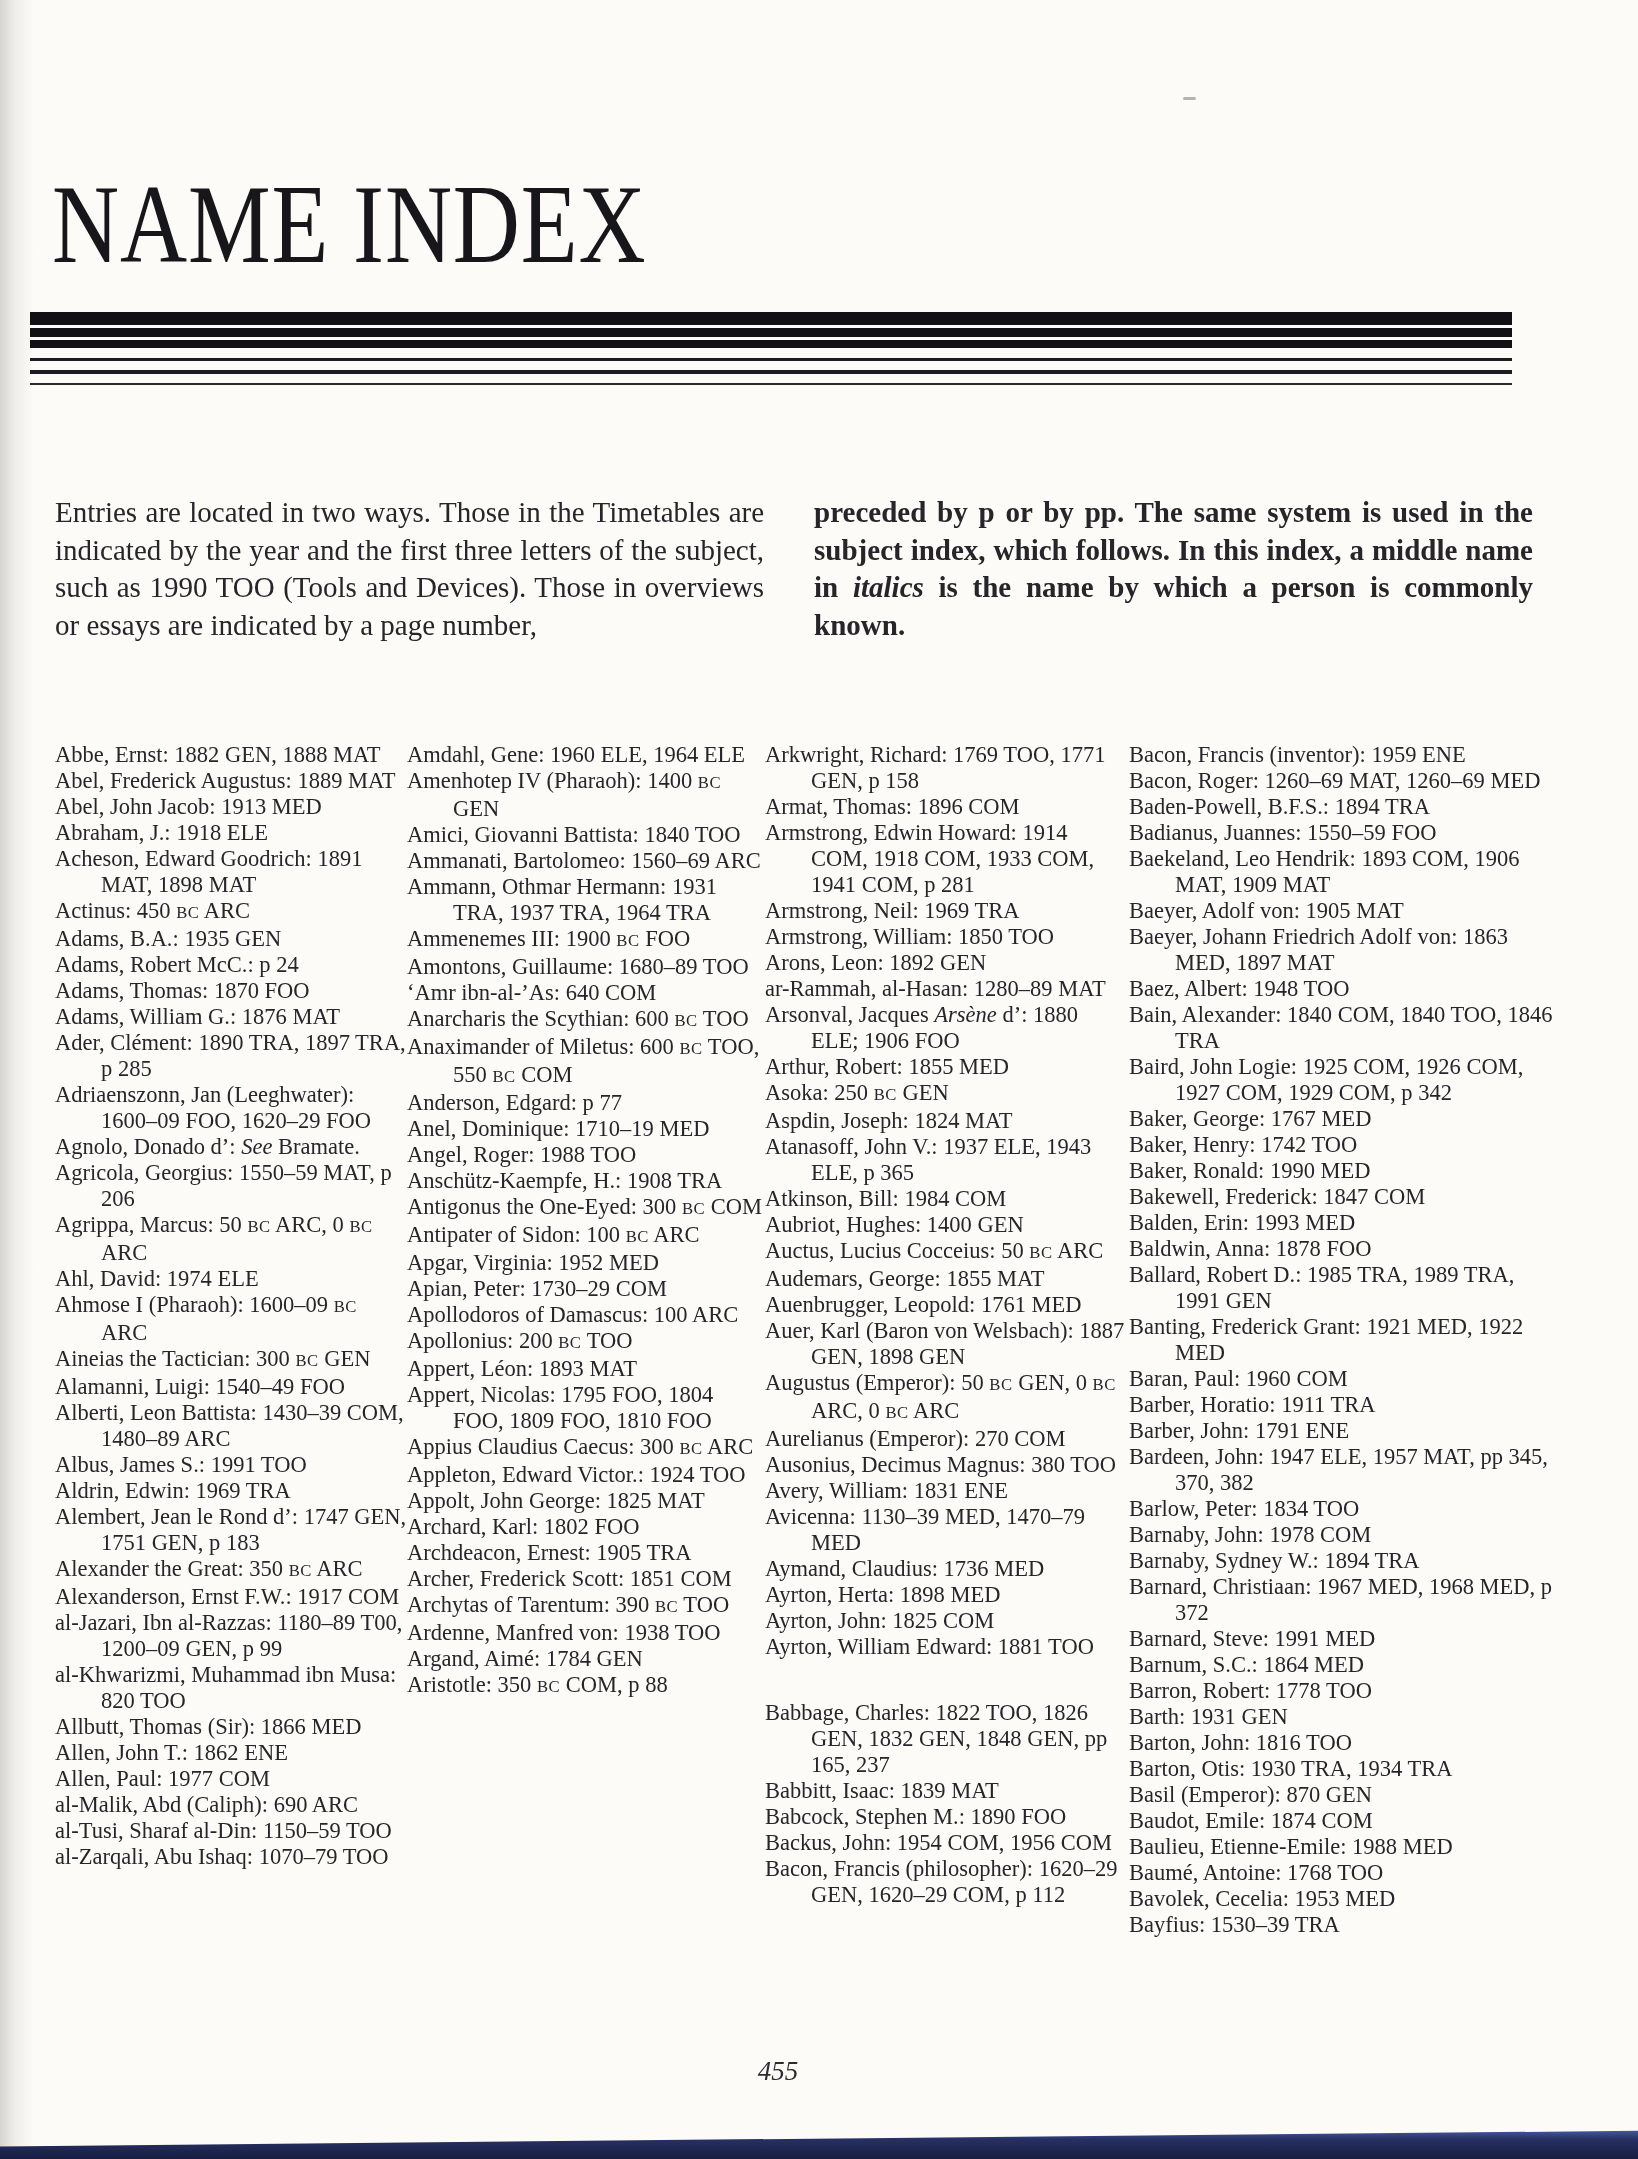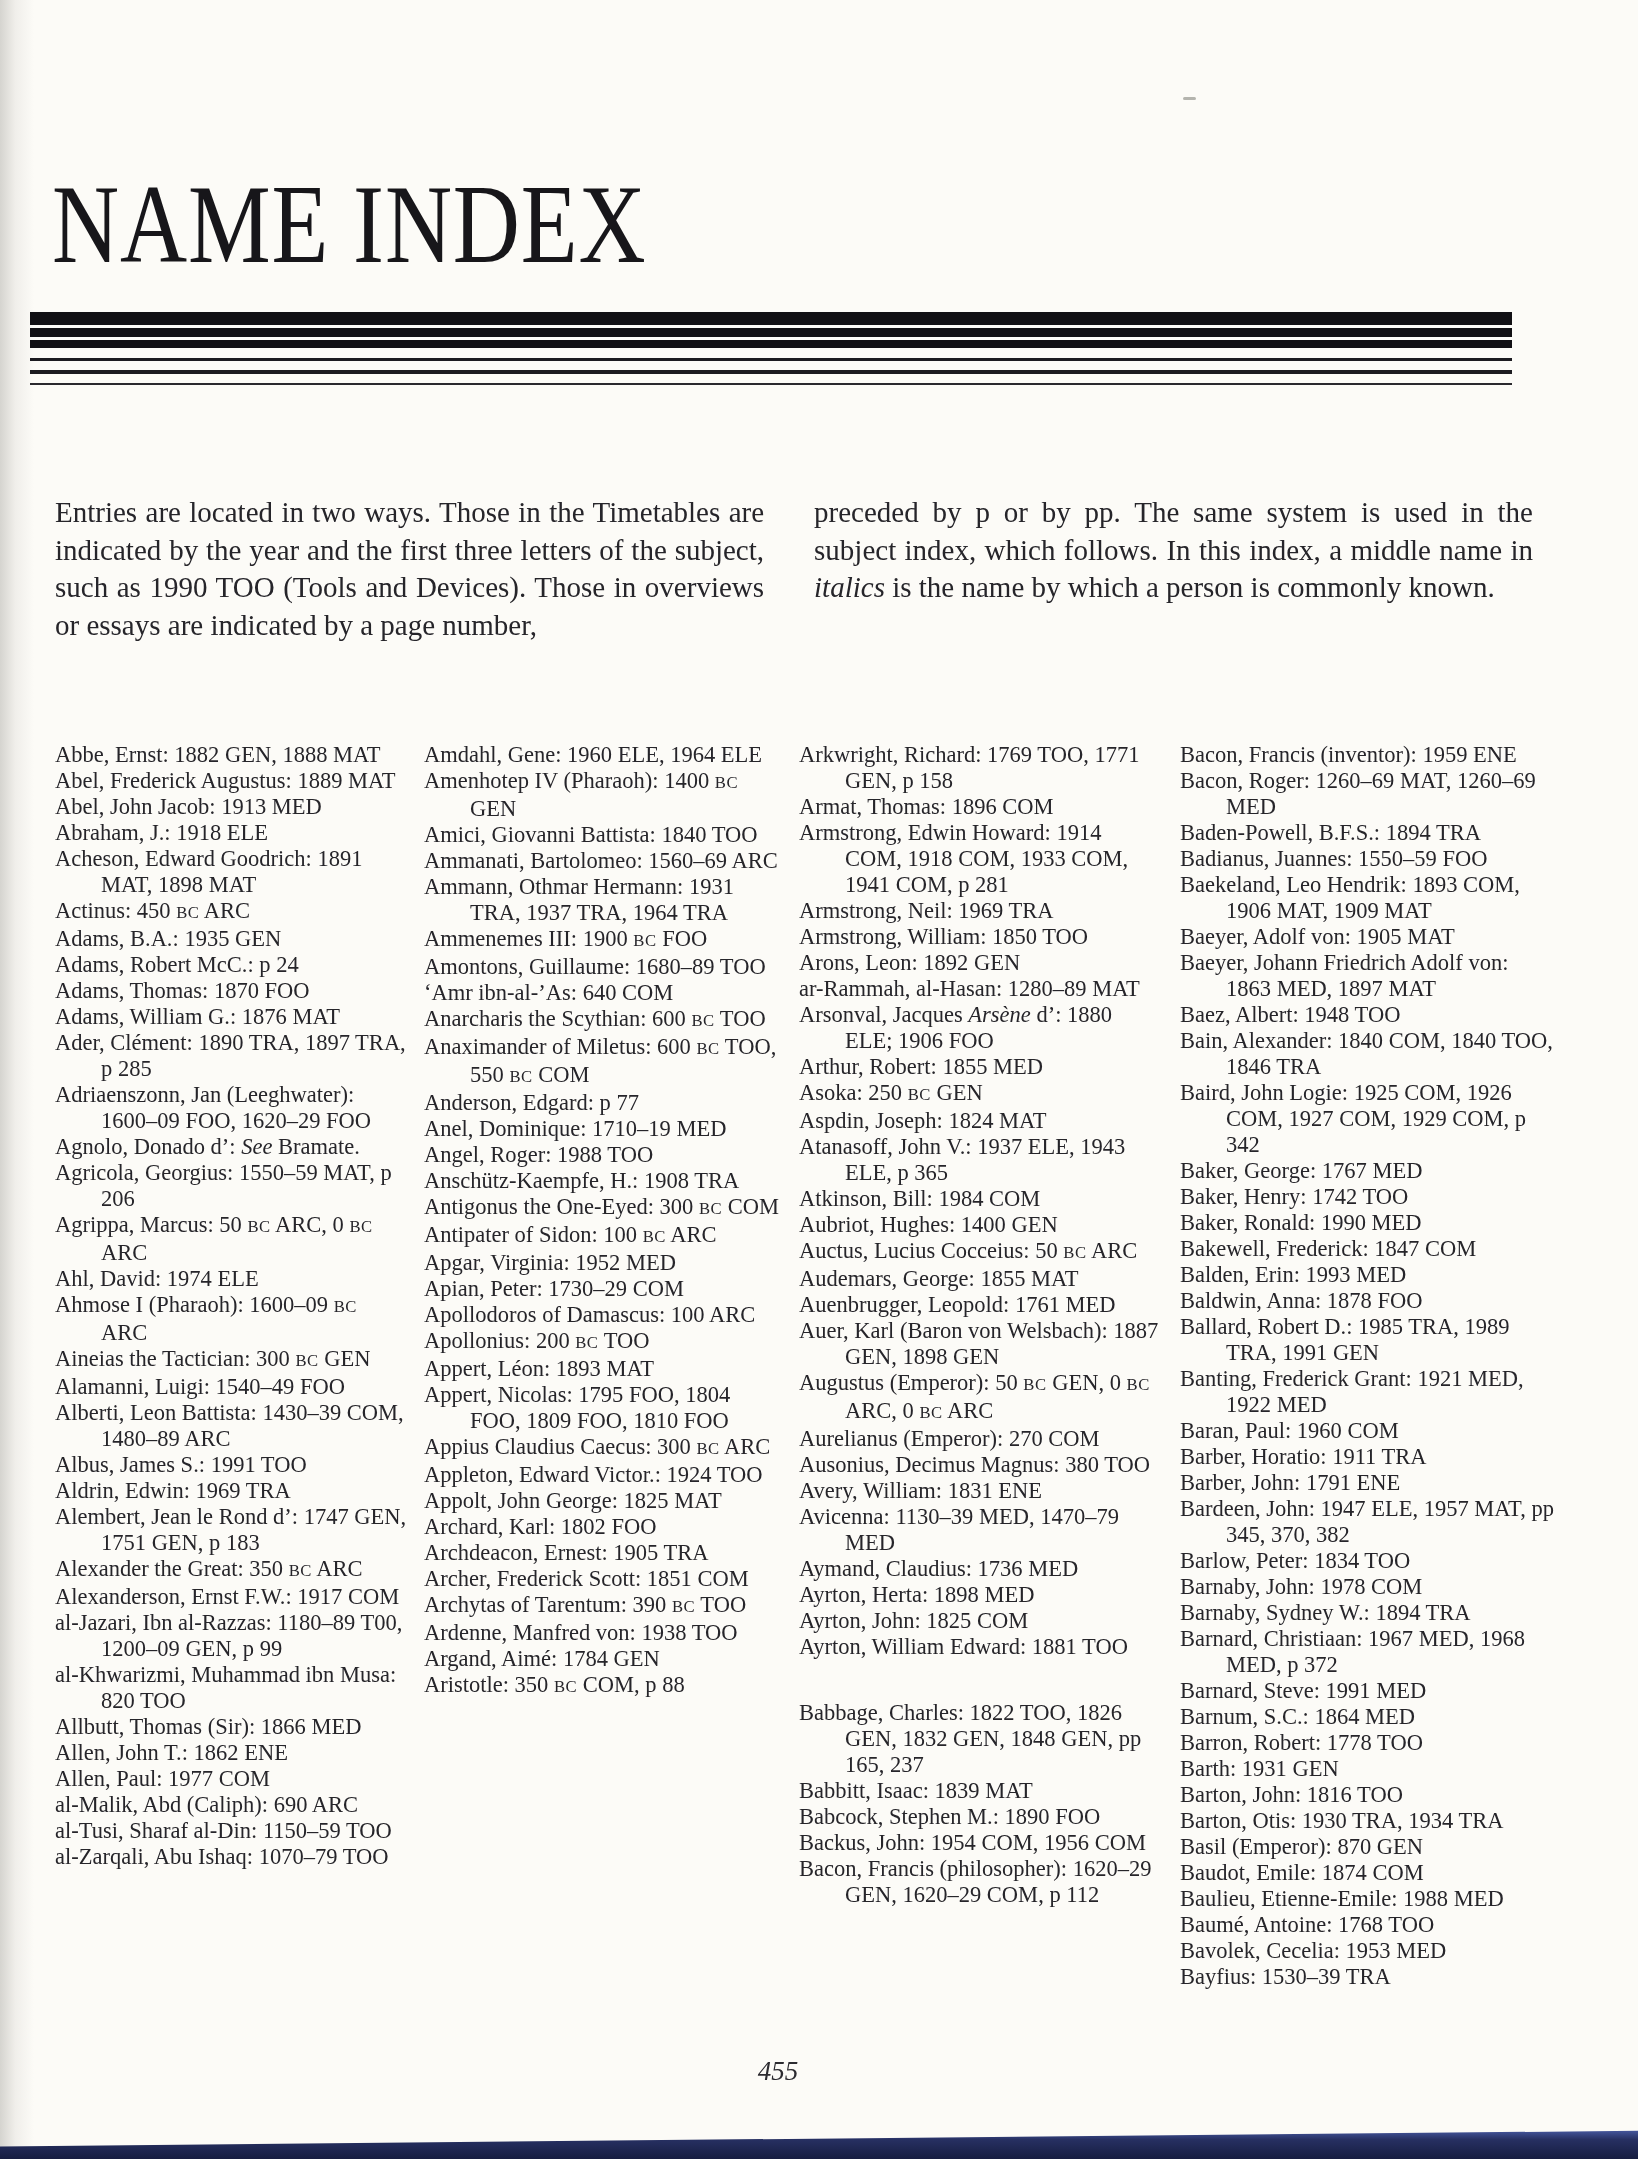--- a/index.html
+++ b/index.html
@@ -34,25 +34,25 @@
   .rules .t3 { height:2px;  background:#2a292e; }
   .intro {
     position:absolute; left:55px; top:494px; width:1478px;
     display:flex; gap:50px;
   }
   .intro p {
     margin:0; font-size:29px; line-height:37.5px; text-align:justify;
     color:#26252a;
   }
   .intro .ileft  { width:718px; }
-  .intro .iright { width:728px; }
+  .intro .iright { width:728px;font-weight:bold; }
   .index {
     position:absolute; left:55px; top:742px; width:1500px;
     display:grid; grid-template-columns:352px 358px 364px 1fr;
-    column-gap:17px; align-items:start;
+    align-items:start;
   }
   .entry {
     margin:0; font-size:22.5px; line-height:26px;
     padding-left:46px; text-indent:-46px; color:#26252a;
   }
   .entry-gap { height:40px; }
   .sc { font-size:.74em; letter-spacing:.03em; }
   em { font-style:italic; }
   .page-number {
     position:absolute; left:0; top:2056px; width:1556px;

